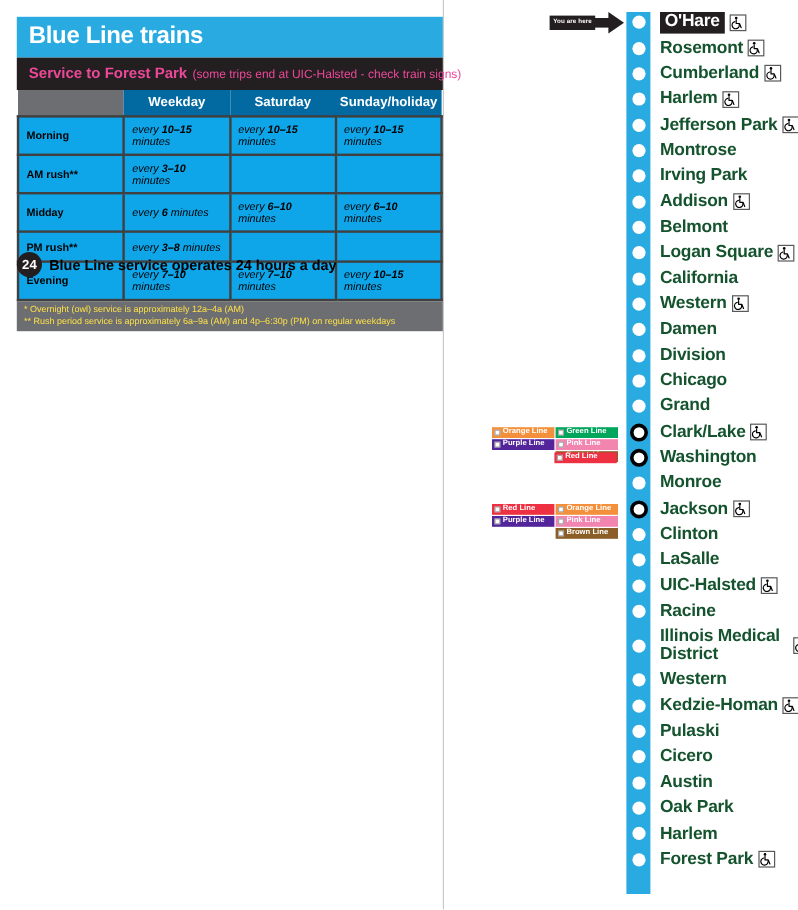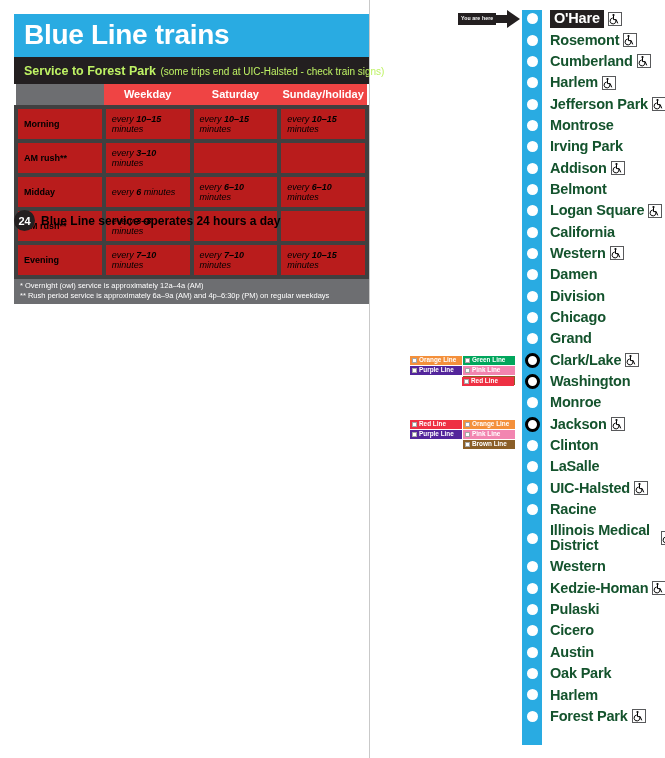--- a/index.html
+++ b/index.html
@@ -34,83 +34,83 @@
     width: 355px;
   }
 
   
   .card-header {
     background: #29ABE2;
     padding: 5px 10px 7px 10px;
   }
   .card-header-title {
     color: #ffffff;
-    font-size: 28px;
+    font-size: 20px;
     font-weight: bold;
     letter-spacing: -0.3px;
     line-height: 1.12;
   }
 
   
   .card-subheader {
     background: #231f20;
     padding: 4px 10px 5px 10px;
-    color: #bef264;
+    color: #ec4899;
     white-space: nowrap;
   }
   .subheader-main {
     font-size: 12.5px;
     font-weight: bold;
   }
   .subheader-note {
     font-size: 10px;
     font-weight: normal;
   }
 
   
   table.sched {
     border-collapse: collapse;
     width: 355px;
     table-layout: fixed;
   }
   table.sched th {
-    background: #ef4444;
+    background: #0369a1;
     color: #ffffff;
     font-size: 11px;
     font-weight: bold;
     text-align: center;
     padding: 4px 2px 5px 2px;
     border: none;
   }
   table.sched th.corner {
     background: #6d6e71;
   }
   table.sched td {
-    border: 4px solid #404040;
+    border: 2px solid #404040;
     font-size: 9px;
     padding: 5px 6px;
-    background: #b91c1c;
+    background: #0ea5e9;
     height: 13px;
     vertical-align: middle;
   }
   table.sched td.rowlabel {
     font-weight: bold;
     font-size: 9px;
     width: 88px;
   }
   table.sched td.val {
     text-align: left;
     font-style: italic;
   }
   table.sched td.val b { font-weight: bold; }
 
   
   .footnotes {
     background: #6d6e71;
-    color: #ffffff;
+    color: #fde047;
     padding: 2px 6px 3px 6px;
     width: 355px;
     box-sizing: border-box;
   }
   .footnote {
     font-size: 7.5px;
     line-height: 1.32;
     white-space: nowrap;
   }
 

